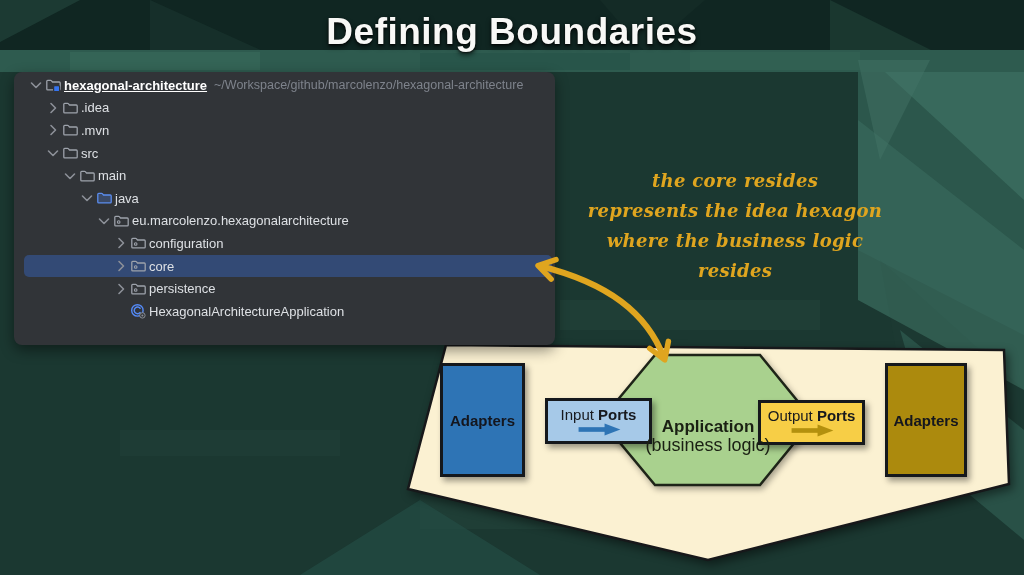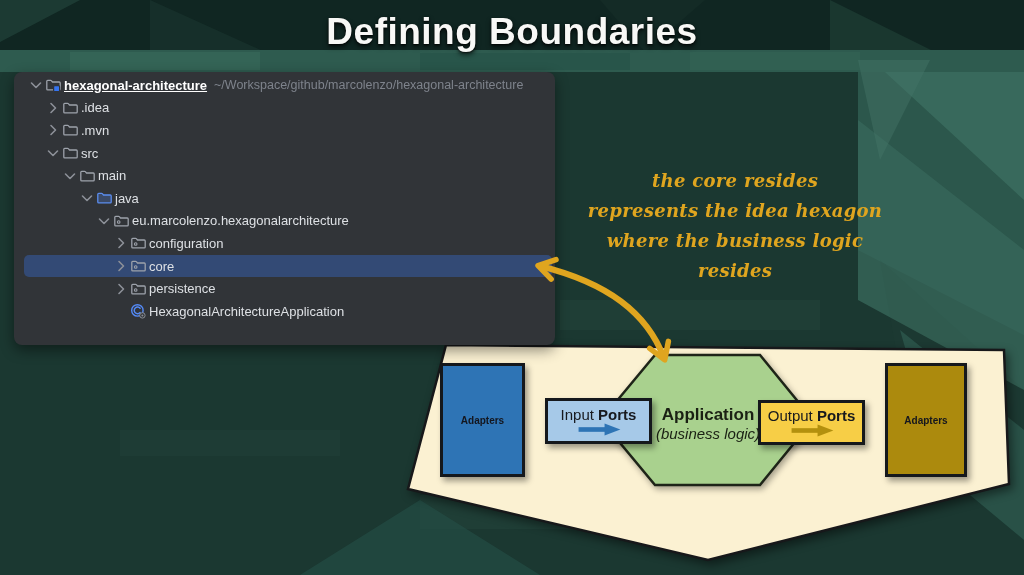--- a/index.html
+++ b/index.html
@@ -23,26 +23,26 @@
              filter:drop-shadow(3px 4px 5px rgba(0,0,0,.45));}
   .inner-hex{fill:var(--hex-green,#A9D18E);stroke:#1E2418;stroke-width:2.5;
              filter:drop-shadow(2px 3px 3px rgba(0,0,0,.35));}
   .dbox{position:absolute;z-index:2;border:3px solid #15181C;
         box-shadow:3px 4px 6px rgba(0,0,0,.38);
         display:flex;flex-direction:column;align-items:center;justify-content:center;}
   .adapter-left{left:440px;top:363px;width:79px;height:108px;background:var(--adapter-blue,#2E74B5);}
   .adapter-right{left:885px;top:363px;width:76px;height:108px;background:var(--adapter-gold,#AC8A0D);}
   .port-in{left:545px;top:398px;width:101px;height:40px;background:var(--port-blue,#A6C9E8);justify-content:center;}
   .port-out{left:758px;top:400px;width:101px;height:39px;background:var(--port-yellow,#F7CE46);}
-  .adapter-label{font-size:10px;font-weight:700;color:#14161E;}
+  .adapter-label{font-size:15px;font-weight:700;color:#14161E;}
   .port-line{font-size:15px;color:#17191E;line-height:16px;}
   .port-line b{font-weight:700;}
-  .app-label{position:absolute;left:630px;top:405px;width:156px;z-index:2;text-align:center;color:#1A2013;}
+  .app-label{position:absolute;left:630px;top:417px;width:156px;z-index:2;text-align:center;color:#1A2013;}
   .app-title{font-size:17px;font-weight:700;line-height:20px;}
-  .app-sub{font-size:15px;font-style:italic;line-height:17px;}
+  .app-sub{font-size:18px;line-height:17px;}
 
   
   .annotation{position:absolute;left:570px;top:166px;width:330px;z-index:3;text-align:center;
               color:var(--accent-gold,#DFA51F);font-family:"DejaVu Serif",serif;
               font-style:italic;font-weight:600;font-size:18px;line-height:30px;letter-spacing:.3px;}
 
   
   .pointer-arrow{position:absolute;inset:0;z-index:6;pointer-events:none;}
   .flow-arrow{stroke:var(--accent-gold,#DFA51F);stroke-width:6;fill:none;stroke-linecap:round;}
 

